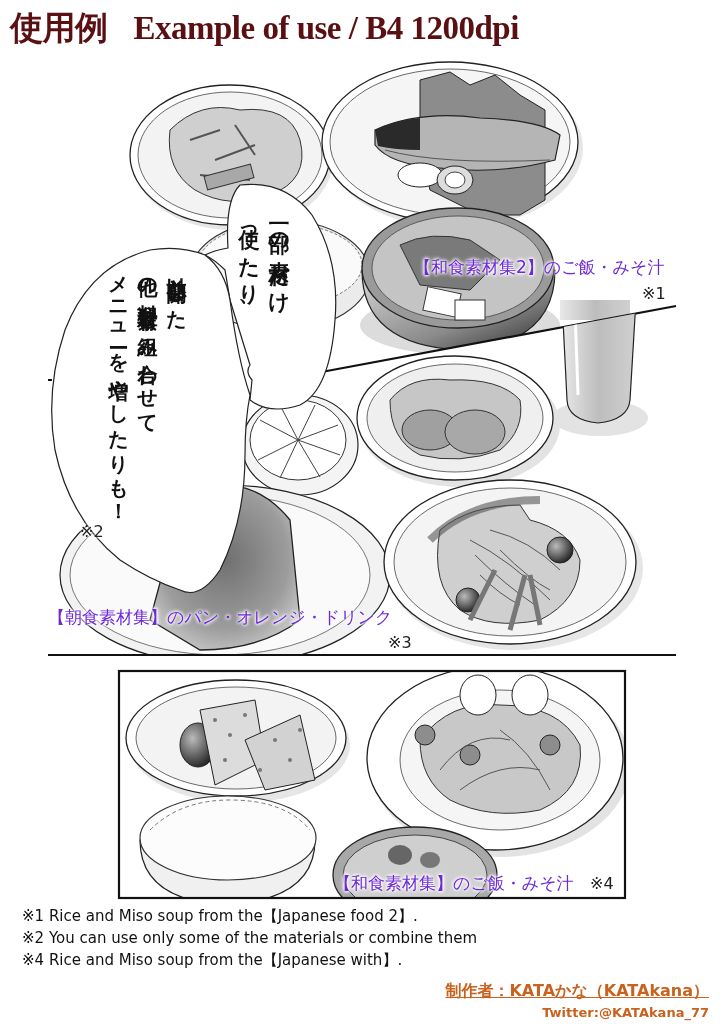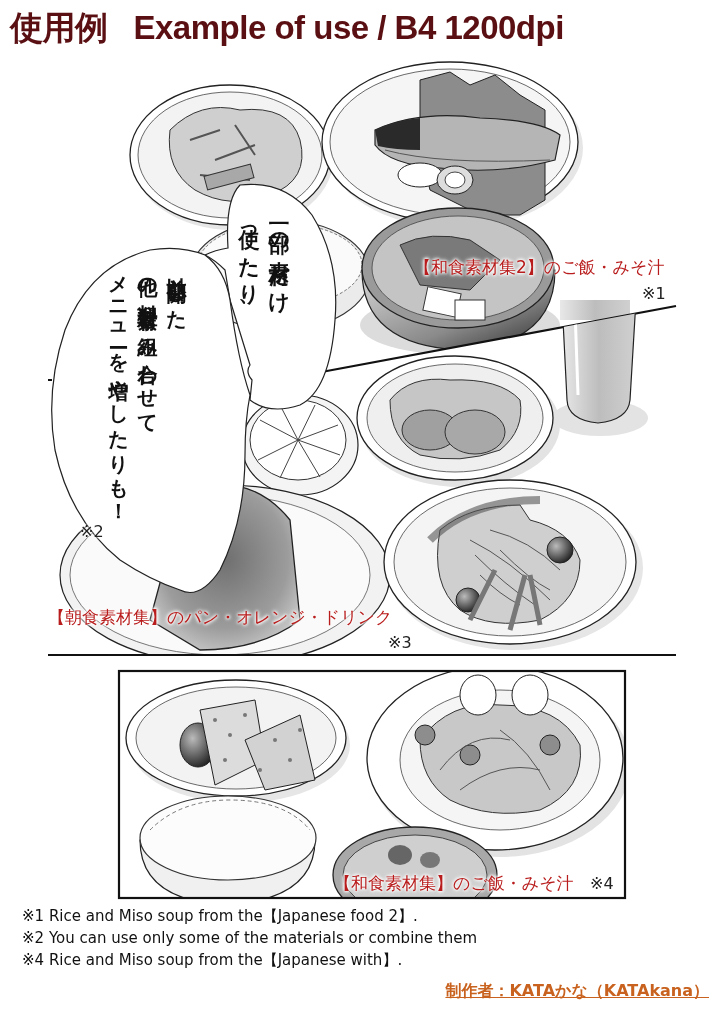--- a/index.html
+++ b/index.html
@@ -1,31 +1,31 @@
 <!DOCTYPE html>
 <html><head>
 <meta charset="utf-8">
 <style>
   * { box-sizing: border-box; margin: 0; padding: 0; }
   html, body { width: 723px; height: 1024px; background: #ffffff; overflow: hidden; }
   body { position: relative; font-family: "DejaVu Sans", "Liberation Sans", sans-serif; color: #111; }
 
   .title {
     position: absolute; left: 10px; top: 6px; height: 44px;
-    font-family: Liberation Sans, sans-serif;
+    font-family: Liberation Serif, serif;
     font-weight: bold; font-size: 33px; line-height: 44px; letter-spacing: -0.5px;
     white-space: nowrap;
   }
   .title .jp { margin-right: 26px; }
 
   .art { position: absolute; left: 0; top: 0; width: 723px; height: 1024px; }
 
   .caption {
     position: absolute; font-size: 17px; line-height: 22px; white-space: nowrap;
-    color: #b91c1c;
+    color: #6d28d9;
     text-shadow: 0 0 3px #fff, 0 0 3px #fff, 0 0 4px #fff, 0 0 5px #fff;
   }
   .note-mark {
     position: absolute; font-size: 16px; line-height: 20px; color: #222;
     text-shadow: 0 0 3px #fff, 0 0 4px #fff;
   }
 
   .bubble-text {
     position: absolute; writing-mode: vertical-rl; text-orientation: upright;
     font-family: "DejaVu Sans", sans-serif; font-weight: bold;
@@ -239,13 +239,14 @@
 <div class="note-mark" style="left:590px; top:874px;">※4</div>
 
 <div class="footnotes">
   <div class="fn"><span>※1</span> <span>Rice and Miso soup from the【Japanese food 2】.</span></div>
   <div class="fn"><span>※2</span> <span>You can use only some of the materials or combine them</span></div>
   <div class="fn"><span>※4</span> <span>Rice and Miso soup from the【Japanese with】.</span></div>
 </div>
 
 <div class="credit" style="color:#c8621e">
   <div class="author">制作者：KATAかな（KATAkana）</div>
+  <div class="twitter">Twitter:@KATAkana_77</div>
 </div>
 
 </body></html>

